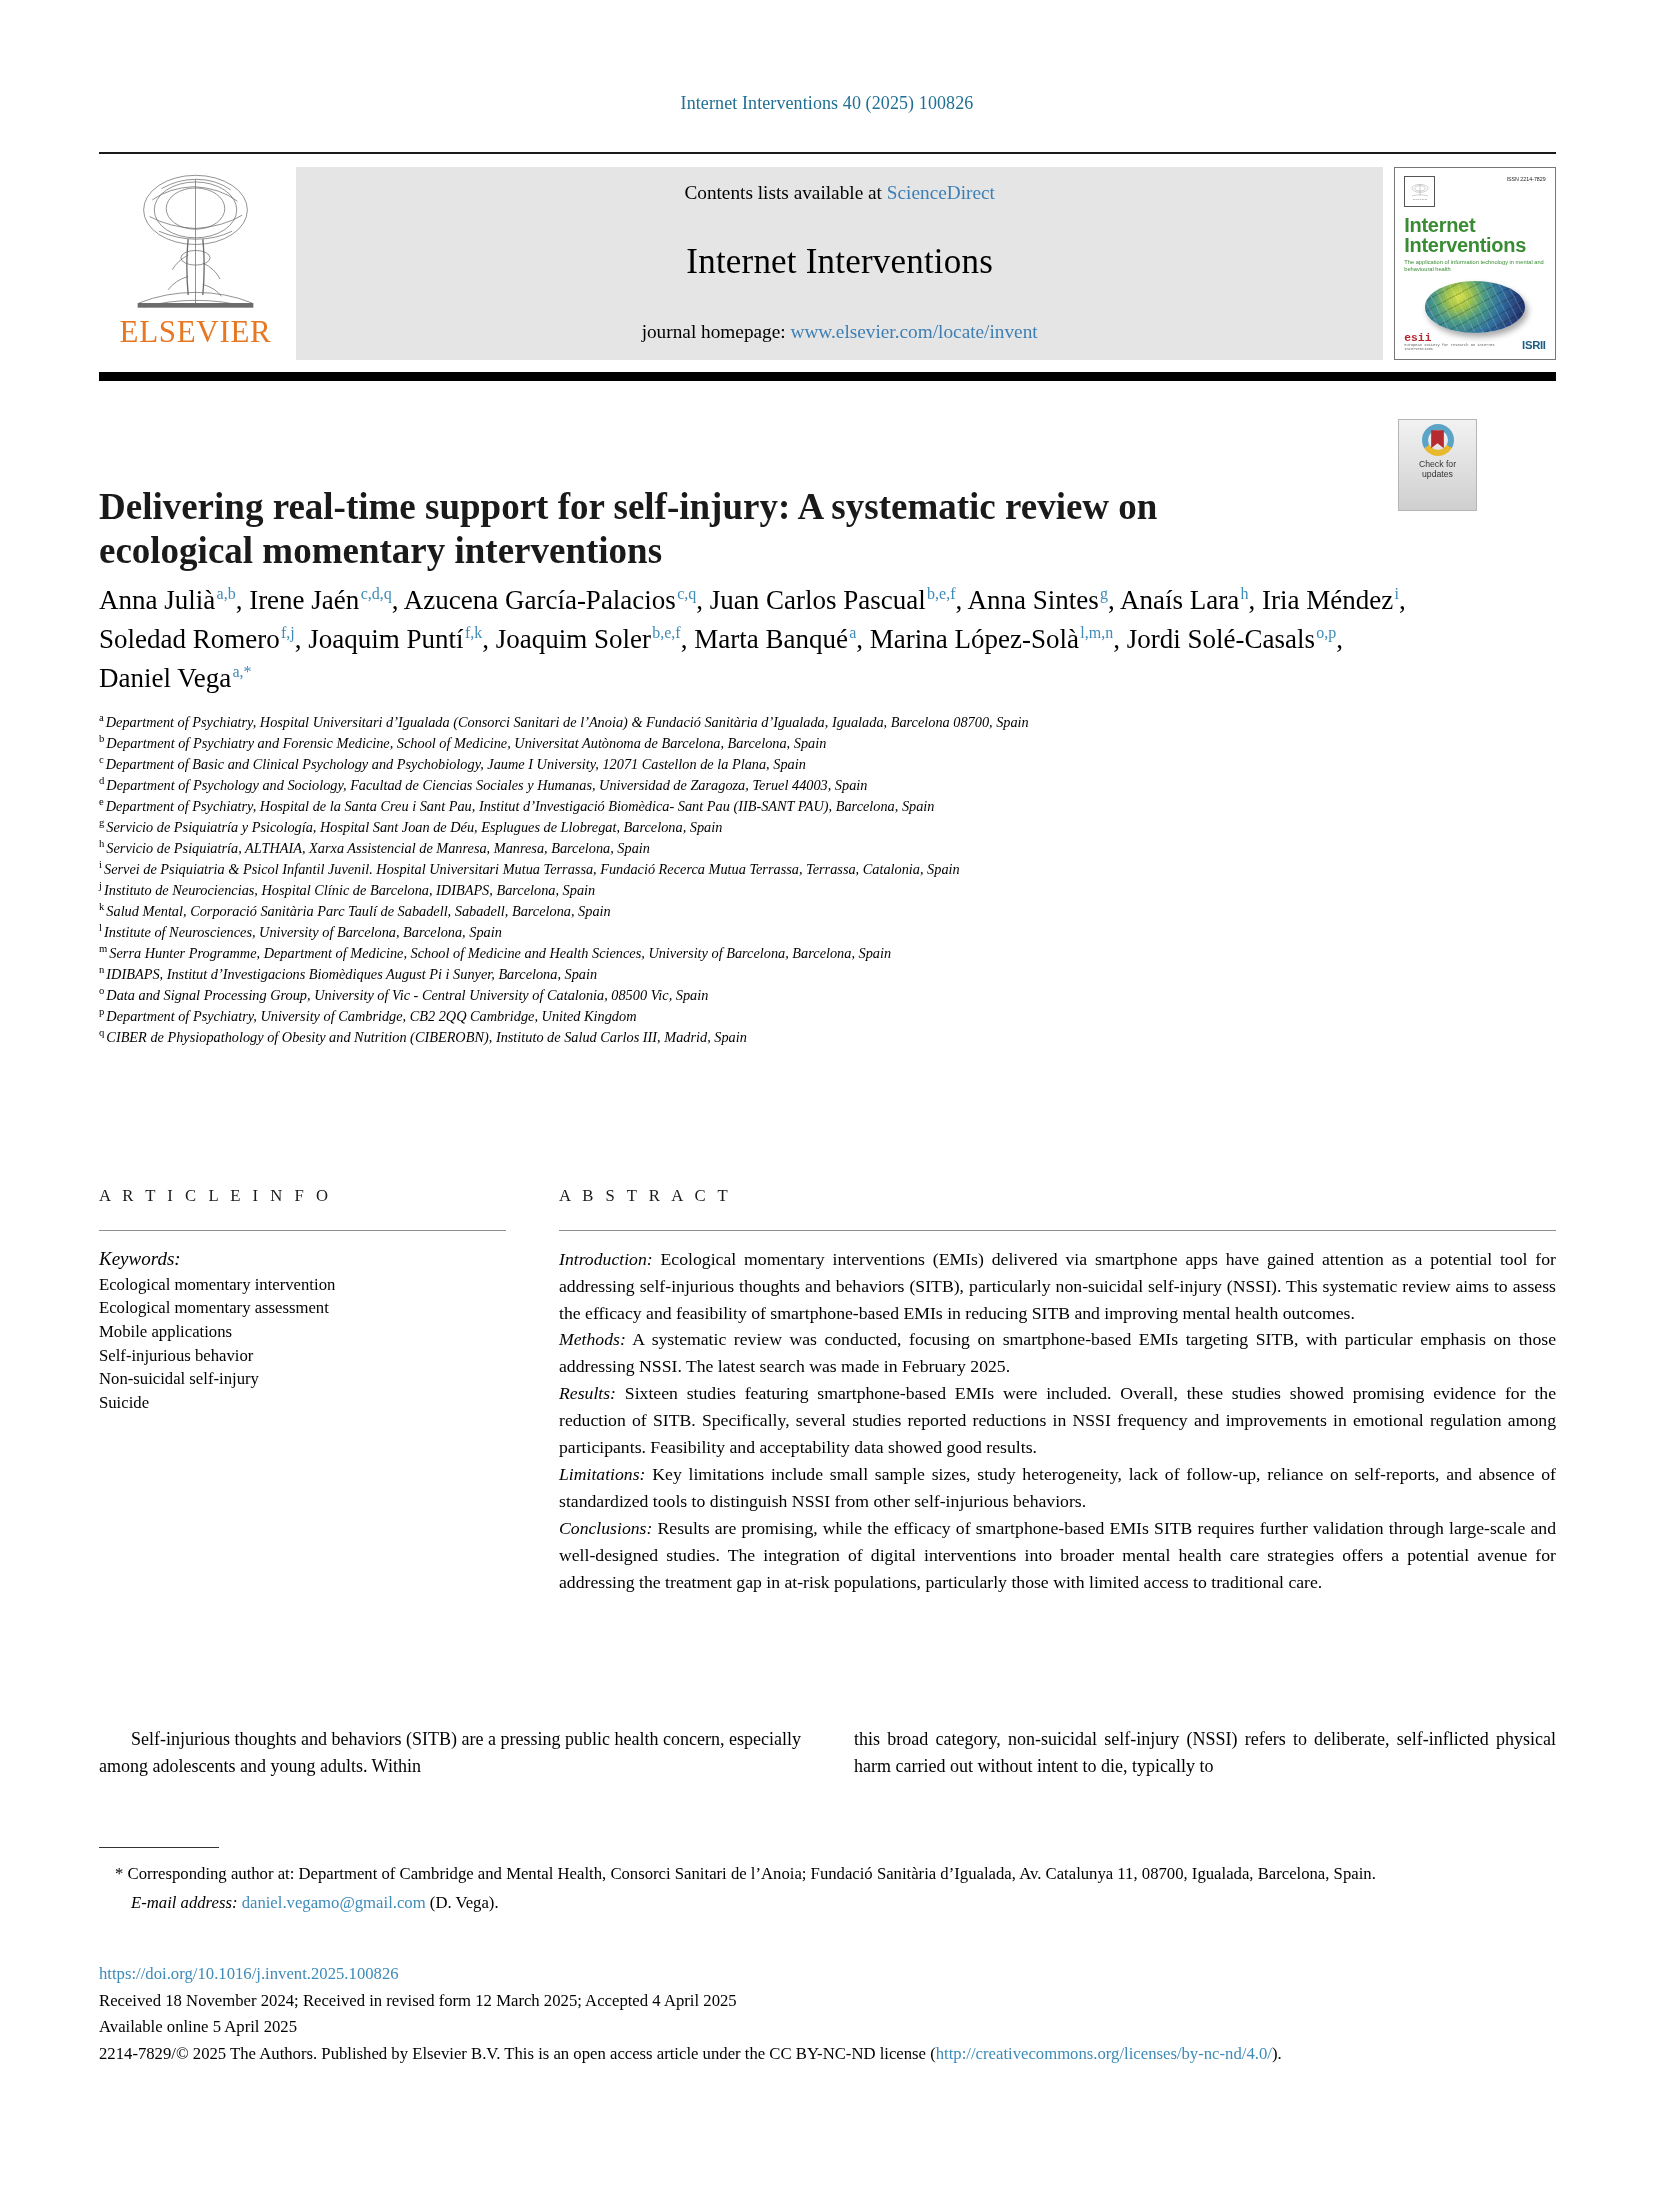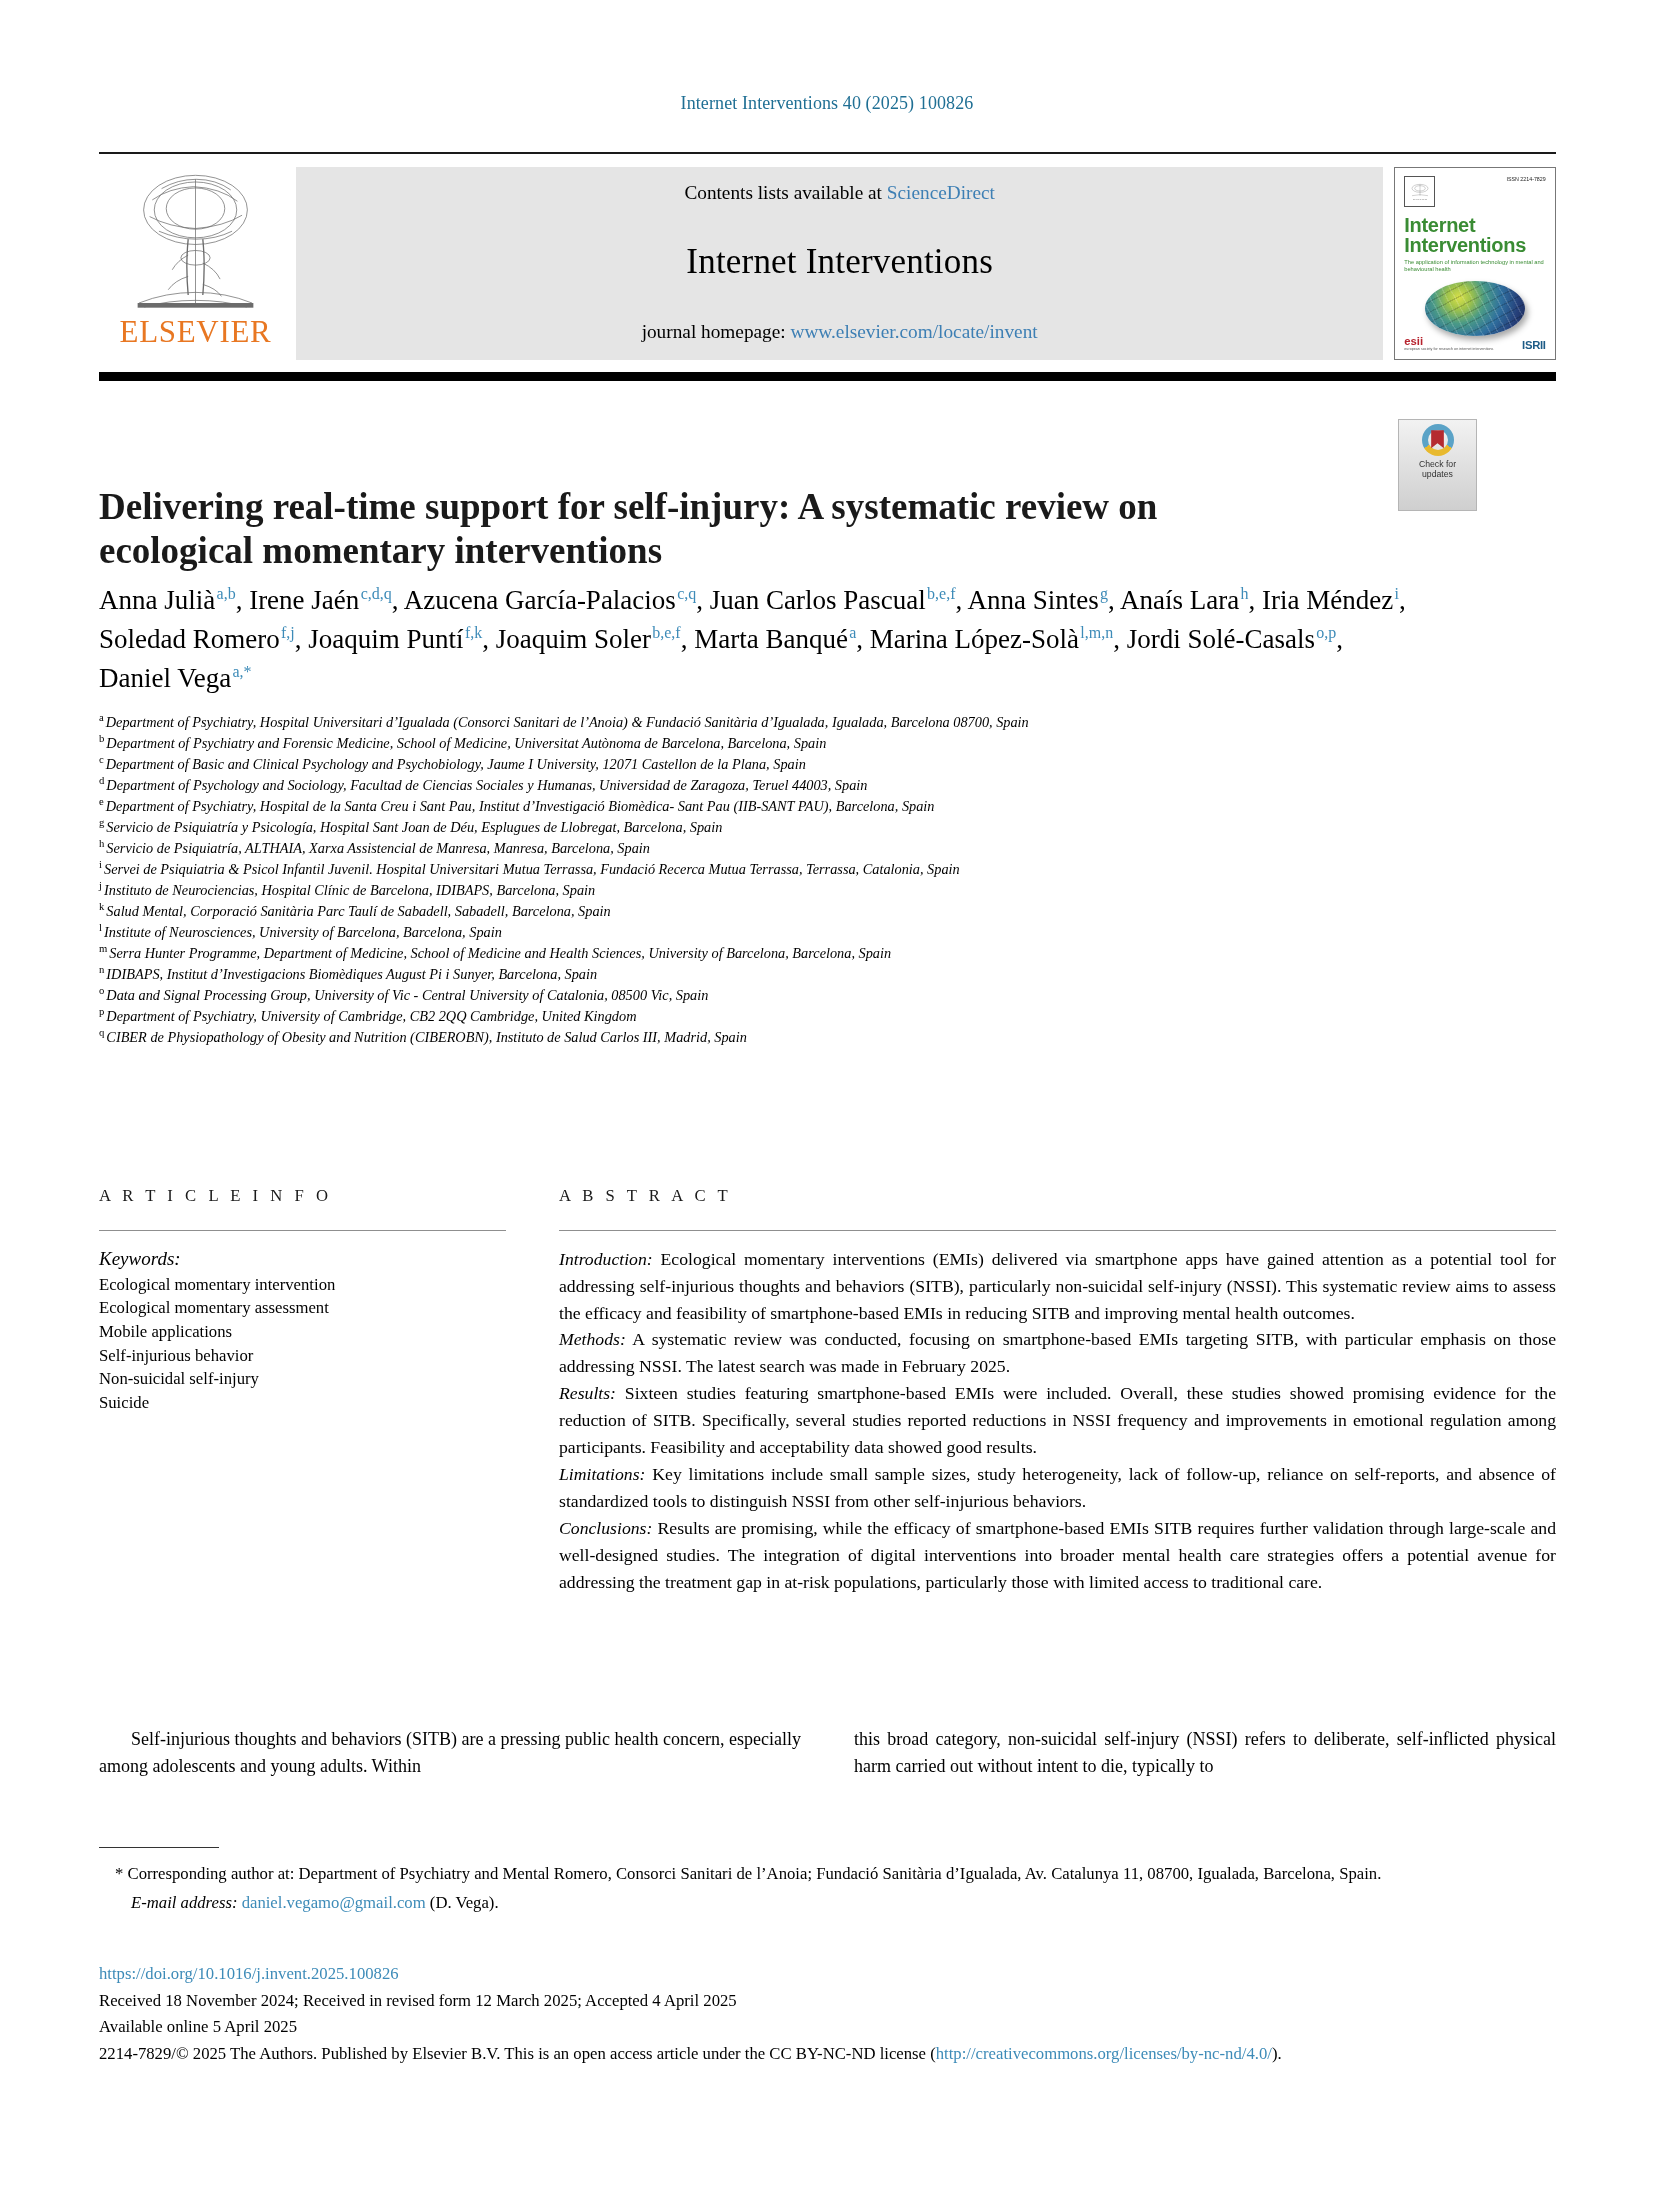--- a/index.html
+++ b/index.html
@@ -151,21 +151,21 @@
       repeating-linear-gradient(62deg, rgba(255,255,255,0.14) 0 1.3px, transparent 1.3px 7.3px),
       repeating-linear-gradient(-28deg, rgba(0,0,0,0.16) 0 1.3px, transparent 1.3px 9.3px);
   }
   .cover-bottom {
     margin-top: auto;
     display: flex;
     justify-content: space-between;
     align-items: flex-end;
   }
   .cover-esii {
-    font-family: Liberation Sans, sans-serif;
+    font-family: Liberation Mono, monospace;
     font-size: 11.3px; font-weight: 700; color: #b7232e;
     line-height: 1;
   }
   .cover-esii small { display:block; font-size: 3.7px; color:#555; font-weight: 400;}
   .cover-isrii {
     font-family: "Liberation Sans", sans-serif;
     font-size: 11.3px; font-weight: 700; color: #1c5b86;
     letter-spacing: -0.3px;
   }
   .masthead-rule-bottom {
@@ -505,21 +505,21 @@
     <div class="body-col">
       <p class="indent">Self-injurious thoughts and behaviors (SITB) are a pressing public health concern, especially among adolescents and young adults. Within</p>
     </div>
     <div class="body-col">
       <p>this broad category, non-suicidal self-injury (NSSI) refers to deliberate, self-inflicted physical harm carried out without intent to die, typically to</p>
     </div>
   </div>
 
   <div class="foot-rule"></div>
   <div class="footnote">
-    <div class="star-mark">* Corresponding author at: Department of Psychiatry and Mental Romero, Consorci Sanitari de l’Anoia; Fundació Sanitària d’Igualada, Av. Catalunya 11, 08700, Igualada, Barcelona, Spain.</div>
+    <div class="star-mark">* Corresponding author at: Department of Cambridge and Mental Health, Consorci Sanitari de l’Anoia; Fundació Sanitària d’Igualada, Av. Catalunya 11, 08700, Igualada, Barcelona, Spain.</div>
     <div class="email-line">
       <i>E-mail address:</i>
       <span class="link">daniel.vegamo@gmail.com</span>
       <span>(D. Vega).</span>
     </div>
   </div>
 
   <div class="footer">
     <div class="doi">https://doi.org/10.1016/j.invent.2025.100826</div>
     <div>Received 18 November 2024; Received in revised form 12 March 2025; Accepted 4 April 2025</div>

